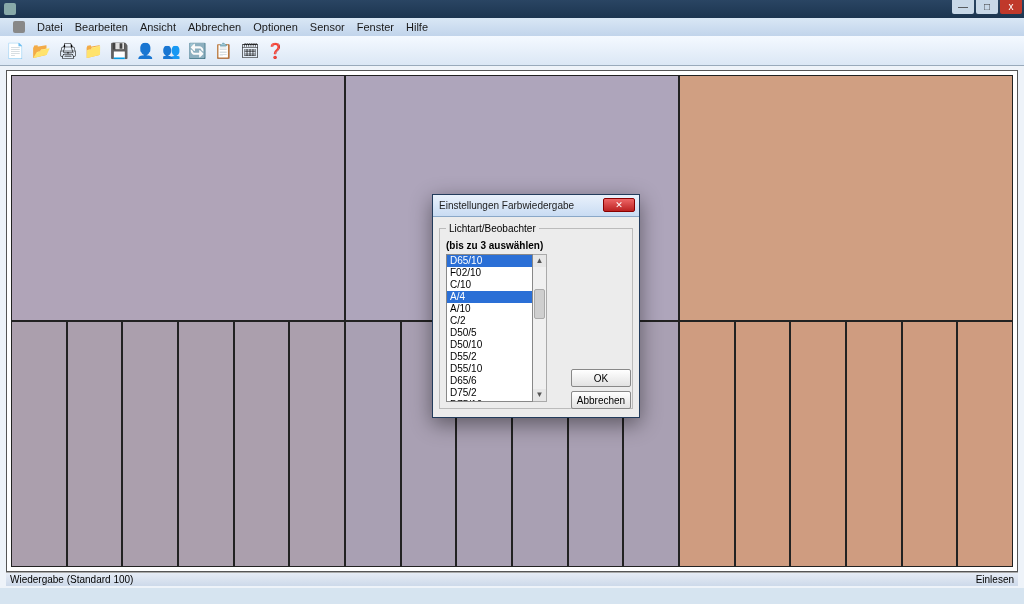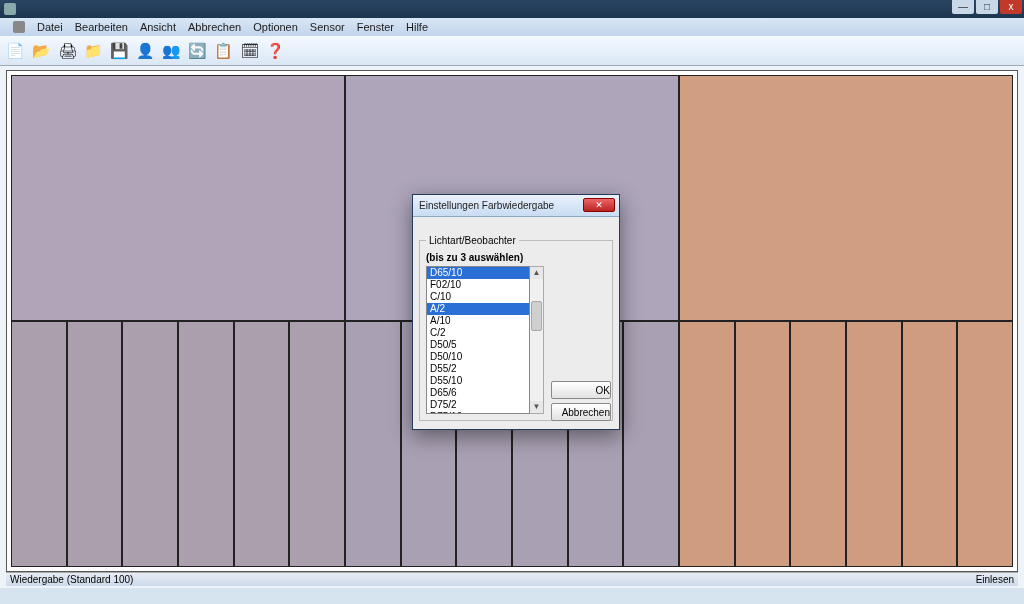--- a/index.html
+++ b/index.html
@@ -30,38 +30,38 @@
   
   .panelarea { position:absolute; inset:4px; display:flex; flex-direction:column; }
   .row { flex:1; display:flex; }
   .cell { border:1px solid #222; }
   .toprow .cell { flex:1; }
   .bottomrow { }
   .seggroup { flex:1; display:flex; }
   .seggroup .seg { flex:1; border:1px solid #222; }
 
   
-  .dialog { position:absolute; left:412px; top:194px; width:208px; background:#ececec; border:1px solid #233c5c; box-shadow:0 6px 20px rgba(0,0,0,.45); }
+  .dialog { position:absolute; left:432px; top:194px; width:208px; background:#ececec; border:1px solid #233c5c; box-shadow:0 6px 20px rgba(0,0,0,.45); }
   .dlg-title { height:22px; background:linear-gradient(#e9f1fb,#c9dcf3); border-bottom:1px solid #8aa8c8; display:flex; align-items:center; padding:0 6px; font-size:10px; color:#222; position:relative;}
   .dlg-close { position:absolute; right:4px; top:3px; width:32px; height:14px; background:linear-gradient(#e66,#b22); border:1px solid #800; border-radius:2px; color:#fff; font-size:9px; text-align:center; line-height:12px;}
   .dlg-body { padding:6px; background:#ececec; }
   fieldset { border:1px solid #bbb; padding:4px 6px 6px 6px; }
   legend { font-size:10px; padding:0 3px;}
   .subhdr { font-size:10px; font-weight:bold; margin:2px 0 3px 0;}
   .listwrap { display:flex; }
-  .listbox { width:104px; height:148px; border:1px solid #888; background:#fff; overflow:hidden; font-size:10px; }
+  .listbox { width:87px; height:148px; border:1px solid #888; background:#fff; overflow:hidden; font-size:10px; }
   .listbox .opt { padding:0 3px; line-height:12px; white-space:nowrap;}
   .listbox .opt.sel { background:#2a6fd6; color:#fff;}
   .scrollcol { width:14px; height:148px; background:#e7e7e7; border:1px solid #aaa; border-left:none; display:flex; flex-direction:column; justify-content:space-between; align-items:center; font-size:8px; color:#555;}
   .scrollcol .arrow { height:12px; line-height:12px;}
   .scrollcol .track { flex:1; width:100%; background:#f0f0f0; position:relative;}
   .scrollcol .thumb { position:absolute; left:1px; right:1px; top:22px; height:30px; background:#cfcfcf; border:1px solid #aaa; border-radius:2px;}
   .dlg-buttons { position:absolute; right:8px; bottom:8px; display:flex; flex-direction:column; gap:4px;}
-  .dlg-buttons button { width:60px; height:18px; font-size:10px; background:linear-gradient(#fff,#e2e2e2); border:1px solid #888; border-radius:2px;text-align:right;}
-  .dlg-body { position:relative; min-height:200px;margin-top:12px;}
+  .dlg-buttons button { width:60px; height:18px; font-size:10px; background:linear-gradient(#fff,#e2e2e2); border:1px solid #888; border-radius:2px;}
+  .dlg-body { position:relative; min-height:200px;}
 </style>
 </head>
 <body>
 
 <div class="titlebar">
   <div class="app-icon"></div>
   <div class="winbtns">
     <div class="winbtn">—</div>
     <div class="winbtn">□</div>
     <div class="winbtn close">x</div>
@@ -144,21 +144,21 @@
   </div>
   <div class="dlg-body">
     <fieldset>
       <legend>Lichtart/Beobachter</legend>
       <div class="subhdr">(bis zu 3 auswählen)</div>
       <div class="listwrap">
         <div class="listbox" id="listbox">
             <div class="opt sel">D65/10</div>
             <div class="opt">F02/10</div>
             <div class="opt">C/10</div>
-            <div class="opt sel">A/2</div>
+            <div class="opt sel">A/4</div>
             <div class="opt">A/10</div>
             <div class="opt">C/2</div>
             <div class="opt">D50/5</div>
             <div class="opt">D50/10</div>
             <div class="opt">D55/2</div>
             <div class="opt">D55/10</div>
             <div class="opt">D65/6</div>
             <div class="opt">D75/2</div>
             <div class="opt">D75/10</div>
           </div>

